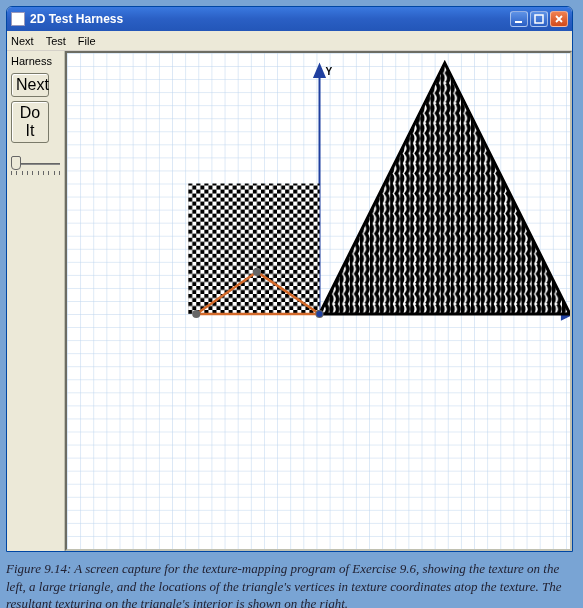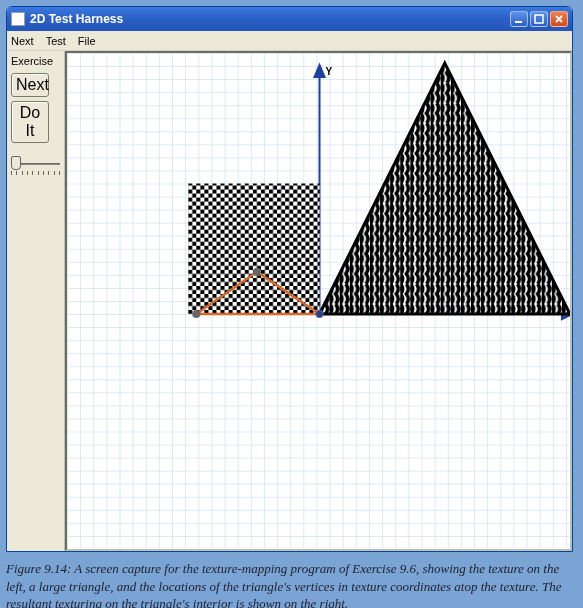--- a/index.html
+++ b/index.html
@@ -165,21 +165,21 @@
 
     <div class="menubar">
       <span class="menu-item">Next</span>
       <span class="menu-item">Test</span>
       <span class="menu-item">File</span>
     </div>
 
     <div class="client">
 
       <div class="sidebar">
-        <div class="sidebar-label">Exercise</div>
+        <div class="sidebar-label">Harness</div>
         <button class="winbutton">Next</button>
         <button class="winbutton">Do It</button>
         <div class="slider-wrap">
           <div class="slider-track"></div>
           <div class="slider-thumb"></div>
           <div class="slider-ticks">
             <span></span>
               <span></span>
               <span></span>
               <span></span>

